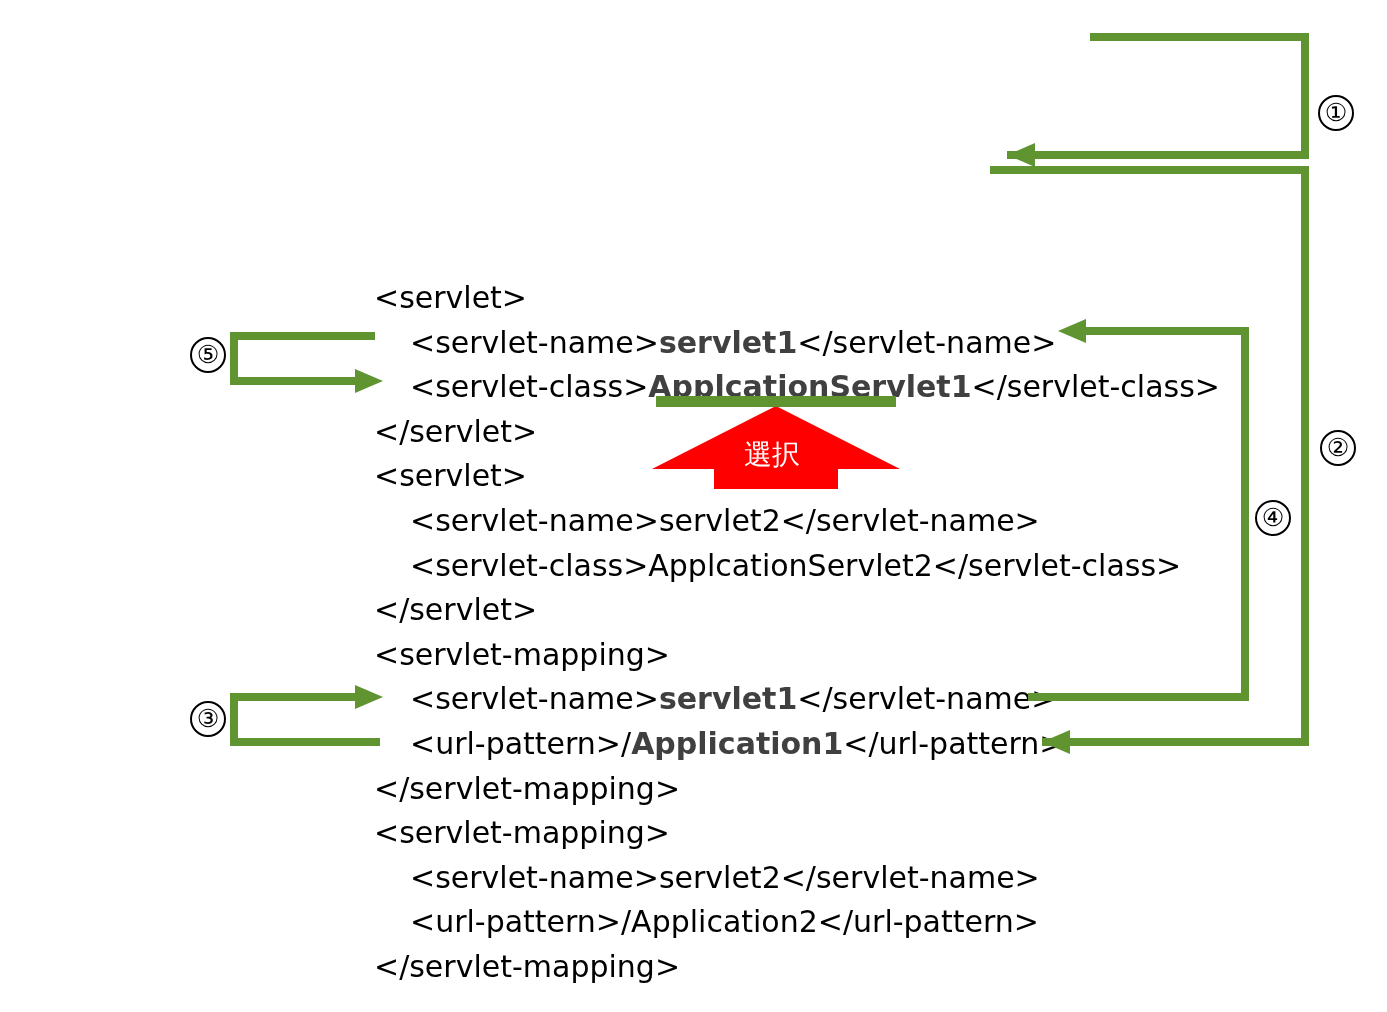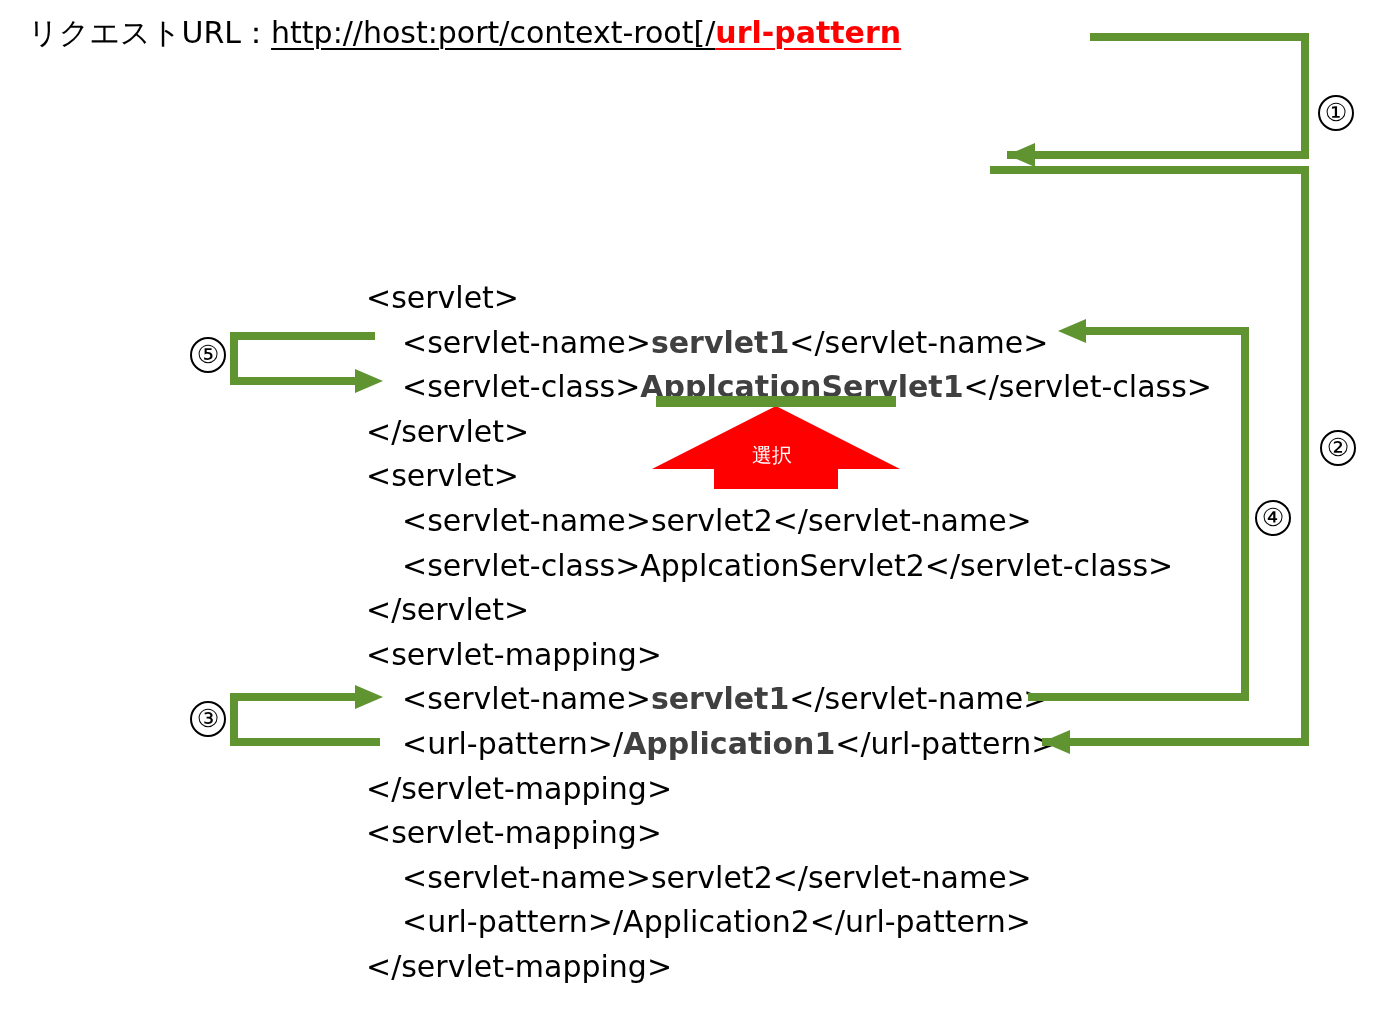--- a/index.html
+++ b/index.html
@@ -37,21 +37,21 @@
     color: #ff0000;
     font-weight: bold;
   }
 
   #url-request-line { left: 28px; top: 18px; }
   #url-resolved-line { left: 310px; top: 140px; }
 
   
   #xml-block {
     position: absolute;
-    left: 366px;
+    left: 374px;
     top: 276px;
     font-size: 30px;
     line-height: 44.6px;
     color: #000000;
     white-space: pre;
   }
   .xml-line { height: 44.6px; white-space: pre; }
   .ind1 { padding-left: 0px; }
   .ind2 { padding-left: 36px; }
   .hl { color: #404040; font-weight: bold; }
@@ -90,35 +90,32 @@
     top: 396px;
     width: 240px;
     height: 11px;
     background: #5f9430;
   }
   #select-label {
     position: absolute;
     left: 713px;
     top: 432px;
     width: 118px;
-    font-size: 20px;
+    font-size: 28px;
     line-height: 46px;
     color: #ffffff;
     text-align: center;
     font-family: "DejaVu Sans", "Liberation Sans", sans-serif;
   }
 </style>
 </head>
 <body>
 
 <div id="canvas">
 
-  <div class="url-line" id="url-request-line">
-    <span class="jp">リクエストURL：</span><span class="url-underlined">http://host:port/context-root[/</span><span class="url-underlined url-red">url-pattern</span>
-  </div>
 
 
   <div id="xml-block"><div class="xml-line ind1"><span>&lt;servlet&gt;</span></div><div class="xml-line ind2"><span>&lt;servlet-name&gt;</span><span class="hl">servlet1</span><span>&lt;/servlet-name&gt;</span></div><div class="xml-line ind2"><span>&lt;servlet-class&gt;</span><span class="hl">ApplcationServlet1</span><span>&lt;/servlet-class&gt;</span></div><div class="xml-line ind1"><span>&lt;/servlet&gt;</span></div><div class="xml-line ind1"><span>&lt;servlet&gt;</span></div><div class="xml-line ind2"><span>&lt;servlet-name&gt;servlet2&lt;/servlet-name&gt;</span></div><div class="xml-line ind2"><span>&lt;servlet-class&gt;ApplcationServlet2&lt;/servlet-class&gt;</span></div><div class="xml-line ind1"><span>&lt;/servlet&gt;</span></div><div class="xml-line ind1"><span>&lt;servlet-mapping&gt;</span></div><div class="xml-line ind2"><span>&lt;servlet-name&gt;</span><span class="hl">servlet1</span><span>&lt;/servlet-name&gt;</span></div><div class="xml-line ind2"><span>&lt;url-pattern&gt;/</span><span class="hl">Application1</span><span>&lt;/url-pattern&gt;</span></div><div class="xml-line ind1"><span>&lt;/servlet-mapping&gt;</span></div><div class="xml-line ind1"><span>&lt;servlet-mapping&gt;</span></div><div class="xml-line ind2"><span>&lt;servlet-name&gt;servlet2&lt;/servlet-name&gt;</span></div><div class="xml-line ind2"><span>&lt;url-pattern&gt;/Application2&lt;/url-pattern&gt;</span></div><div class="xml-line ind1"><span>&lt;/servlet-mapping&gt;</span></div></div>
 
   <div class="circle-num" id="circle-1">①</div>
   <div class="circle-num" id="circle-2">②</div>
   <div class="circle-num" id="circle-3">③</div>
   <div class="circle-num" id="circle-4">④</div>
   <div class="circle-num" id="circle-5">⑤</div>
 

